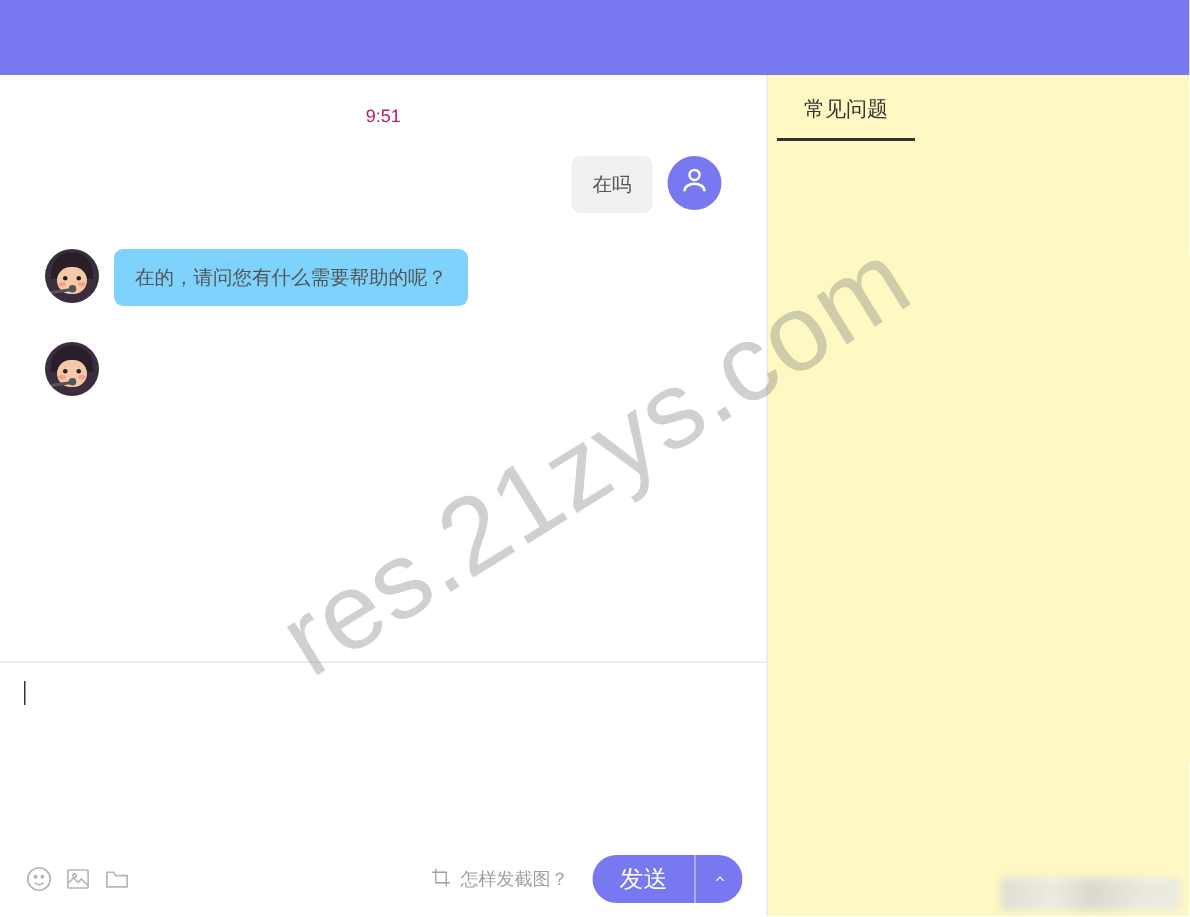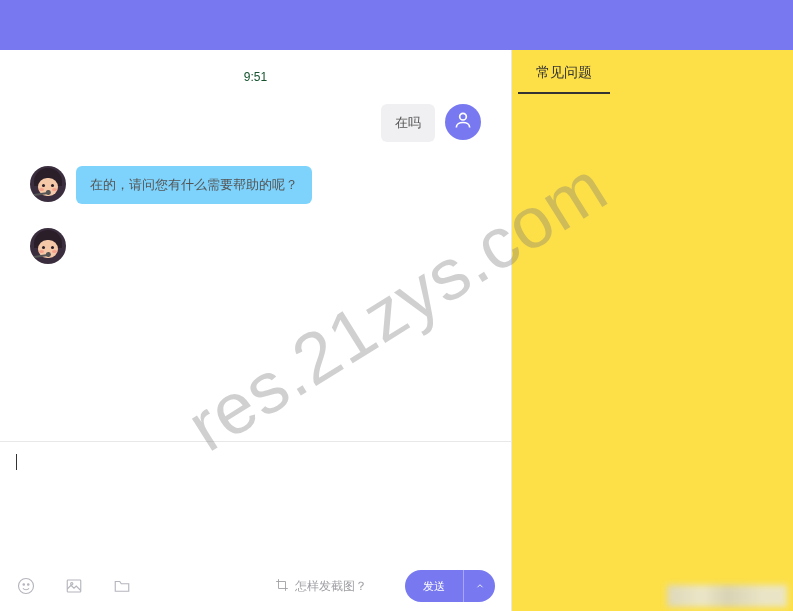--- a/index.html
+++ b/index.html
@@ -27,21 +27,21 @@
       border-right: 1px solid #e8e8e8;
     }
     .messages {
       flex: 1;
       overflow-y: auto;
       padding: 10px 20px;
       position: relative;
     }
     .timestamp {
       text-align: center;
-      color: #14532d;
+      color: #be185d;
       font-size: 12px;
       margin: 10px 0 20px;
     }
     .msg-row { display: flex; margin-bottom: 24px; align-items: flex-start; }
     .msg-row.out { justify-content: flex-end; }
     .msg-row.in { justify-content: flex-start; }
     .bubble {
       max-width: 300px;
       padding: 10px 14px;
       border-radius: 6px;
@@ -116,52 +116,52 @@
     .caret {
       width: 1px; height: 16px; background: #333;
       animation: blink 1s step-start infinite;
     }
     @keyframes blink { 50% { opacity: 0; } }
     .toolbar {
       height: 50px;
       display: flex;
       align-items: center;
       padding: 0 16px;
-      gap: 28px;
+      gap: 6px;
     }
     .tool-icon {
       width: 20px; height: 20px; color: #b5b5bd;
       display: flex; align-items: center; justify-content: center;
       cursor: pointer;
     }
     .tool-icon svg { width: 18px; height: 18px; stroke: currentColor; fill: none; stroke-width: 1.5; }
     .spacer { flex: 1; }
     .hint {
       font-size: 12px; color: #9e9ea4;
       display: flex; align-items: center; gap: 6px;
     }
     .send-group {
       display: flex; margin-left: 10px;
     }
     .send-btn {
       background: #7879f1; color: #fff; border: none;
-      height: 32px; padding: 0 18px; font-size: 11px;
+      height: 32px; padding: 0 18px; font-size: 16px;
       border-radius: 16px 0 0 16px; cursor: pointer;
     }
     .send-more {
       background: #7879f1; color: #fff; border: none;
       border-left: 1px solid rgba(255,255,255,0.35);
       height: 32px; width: 32px;
       border-radius: 0 16px 16px 0; cursor: pointer;
       display: flex; align-items: center; justify-content: center;
     }
     .send-more svg { width: 10px; height: 10px; stroke: #fff; fill: none; stroke-width: 2; }
     .sidebar {
       flex: 1;
-      background: #fde047;
+      background: #fef9c3;
     }
     .faq-tab {
       display: inline-block;
       padding: 14px 18px 10px;
       font-size: 14px;
       color: #333;
       border-bottom: 2px solid #333;
       margin-left: 6px;
     }
     .watermark {

